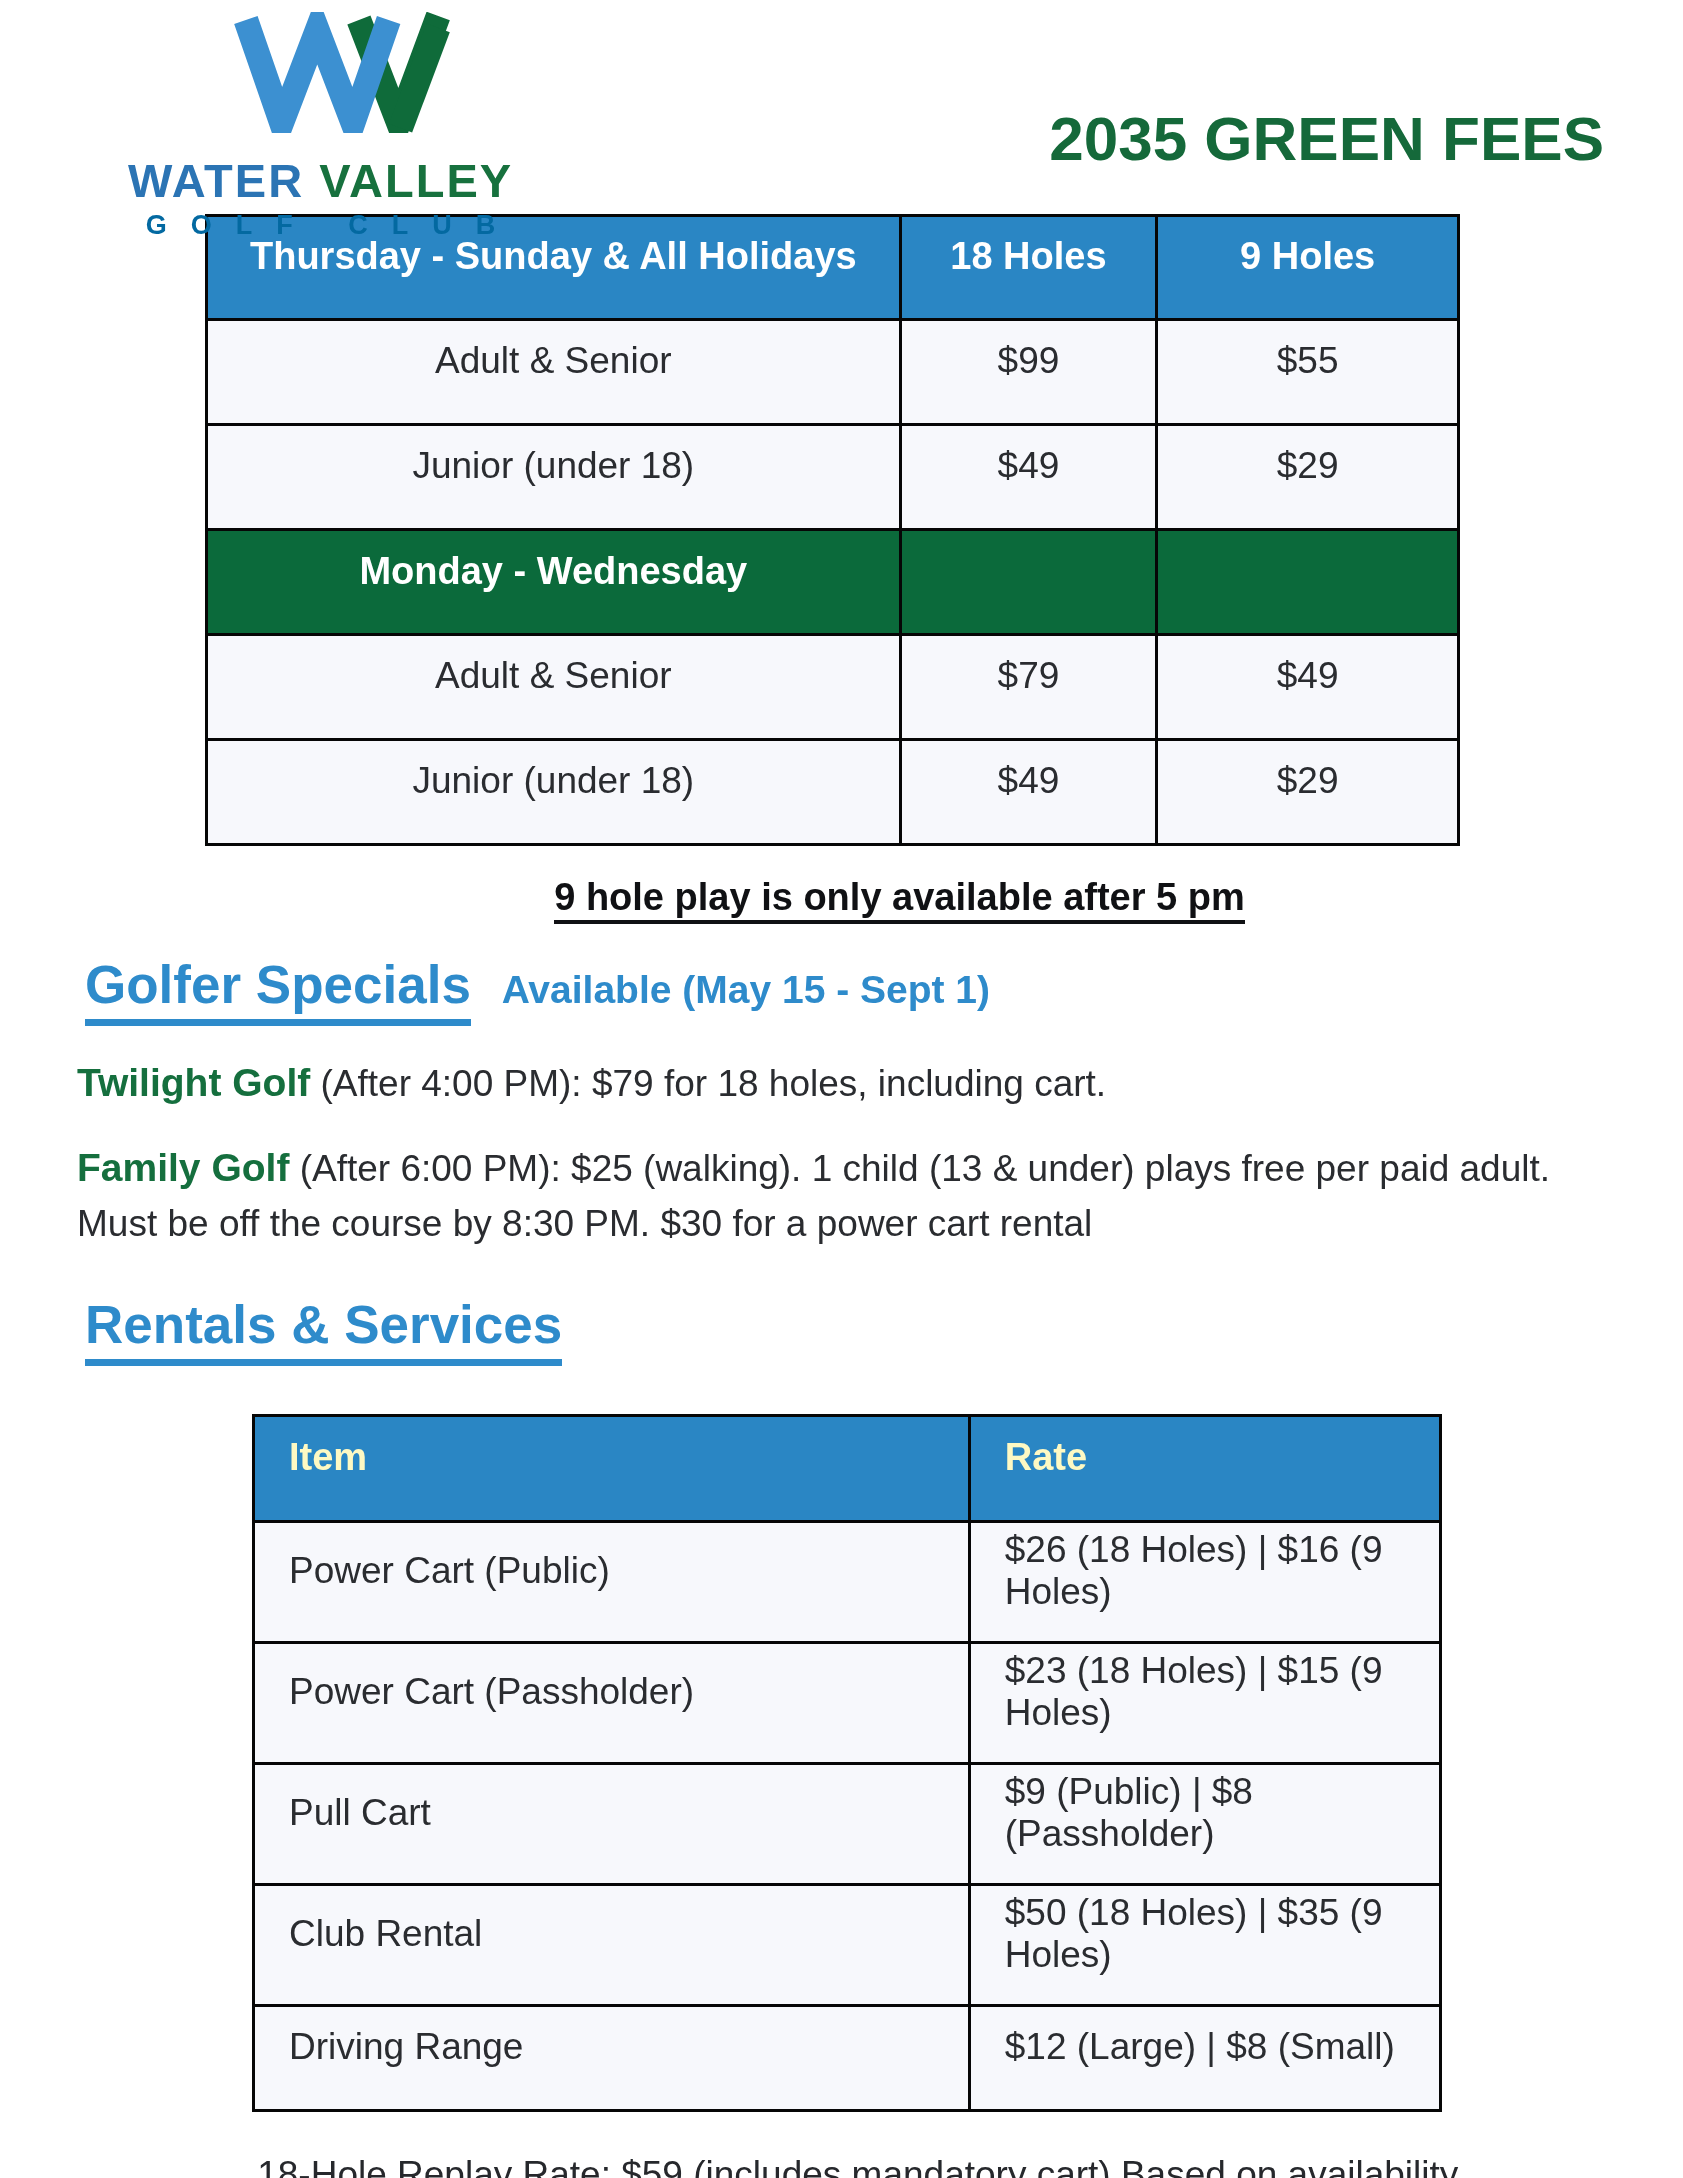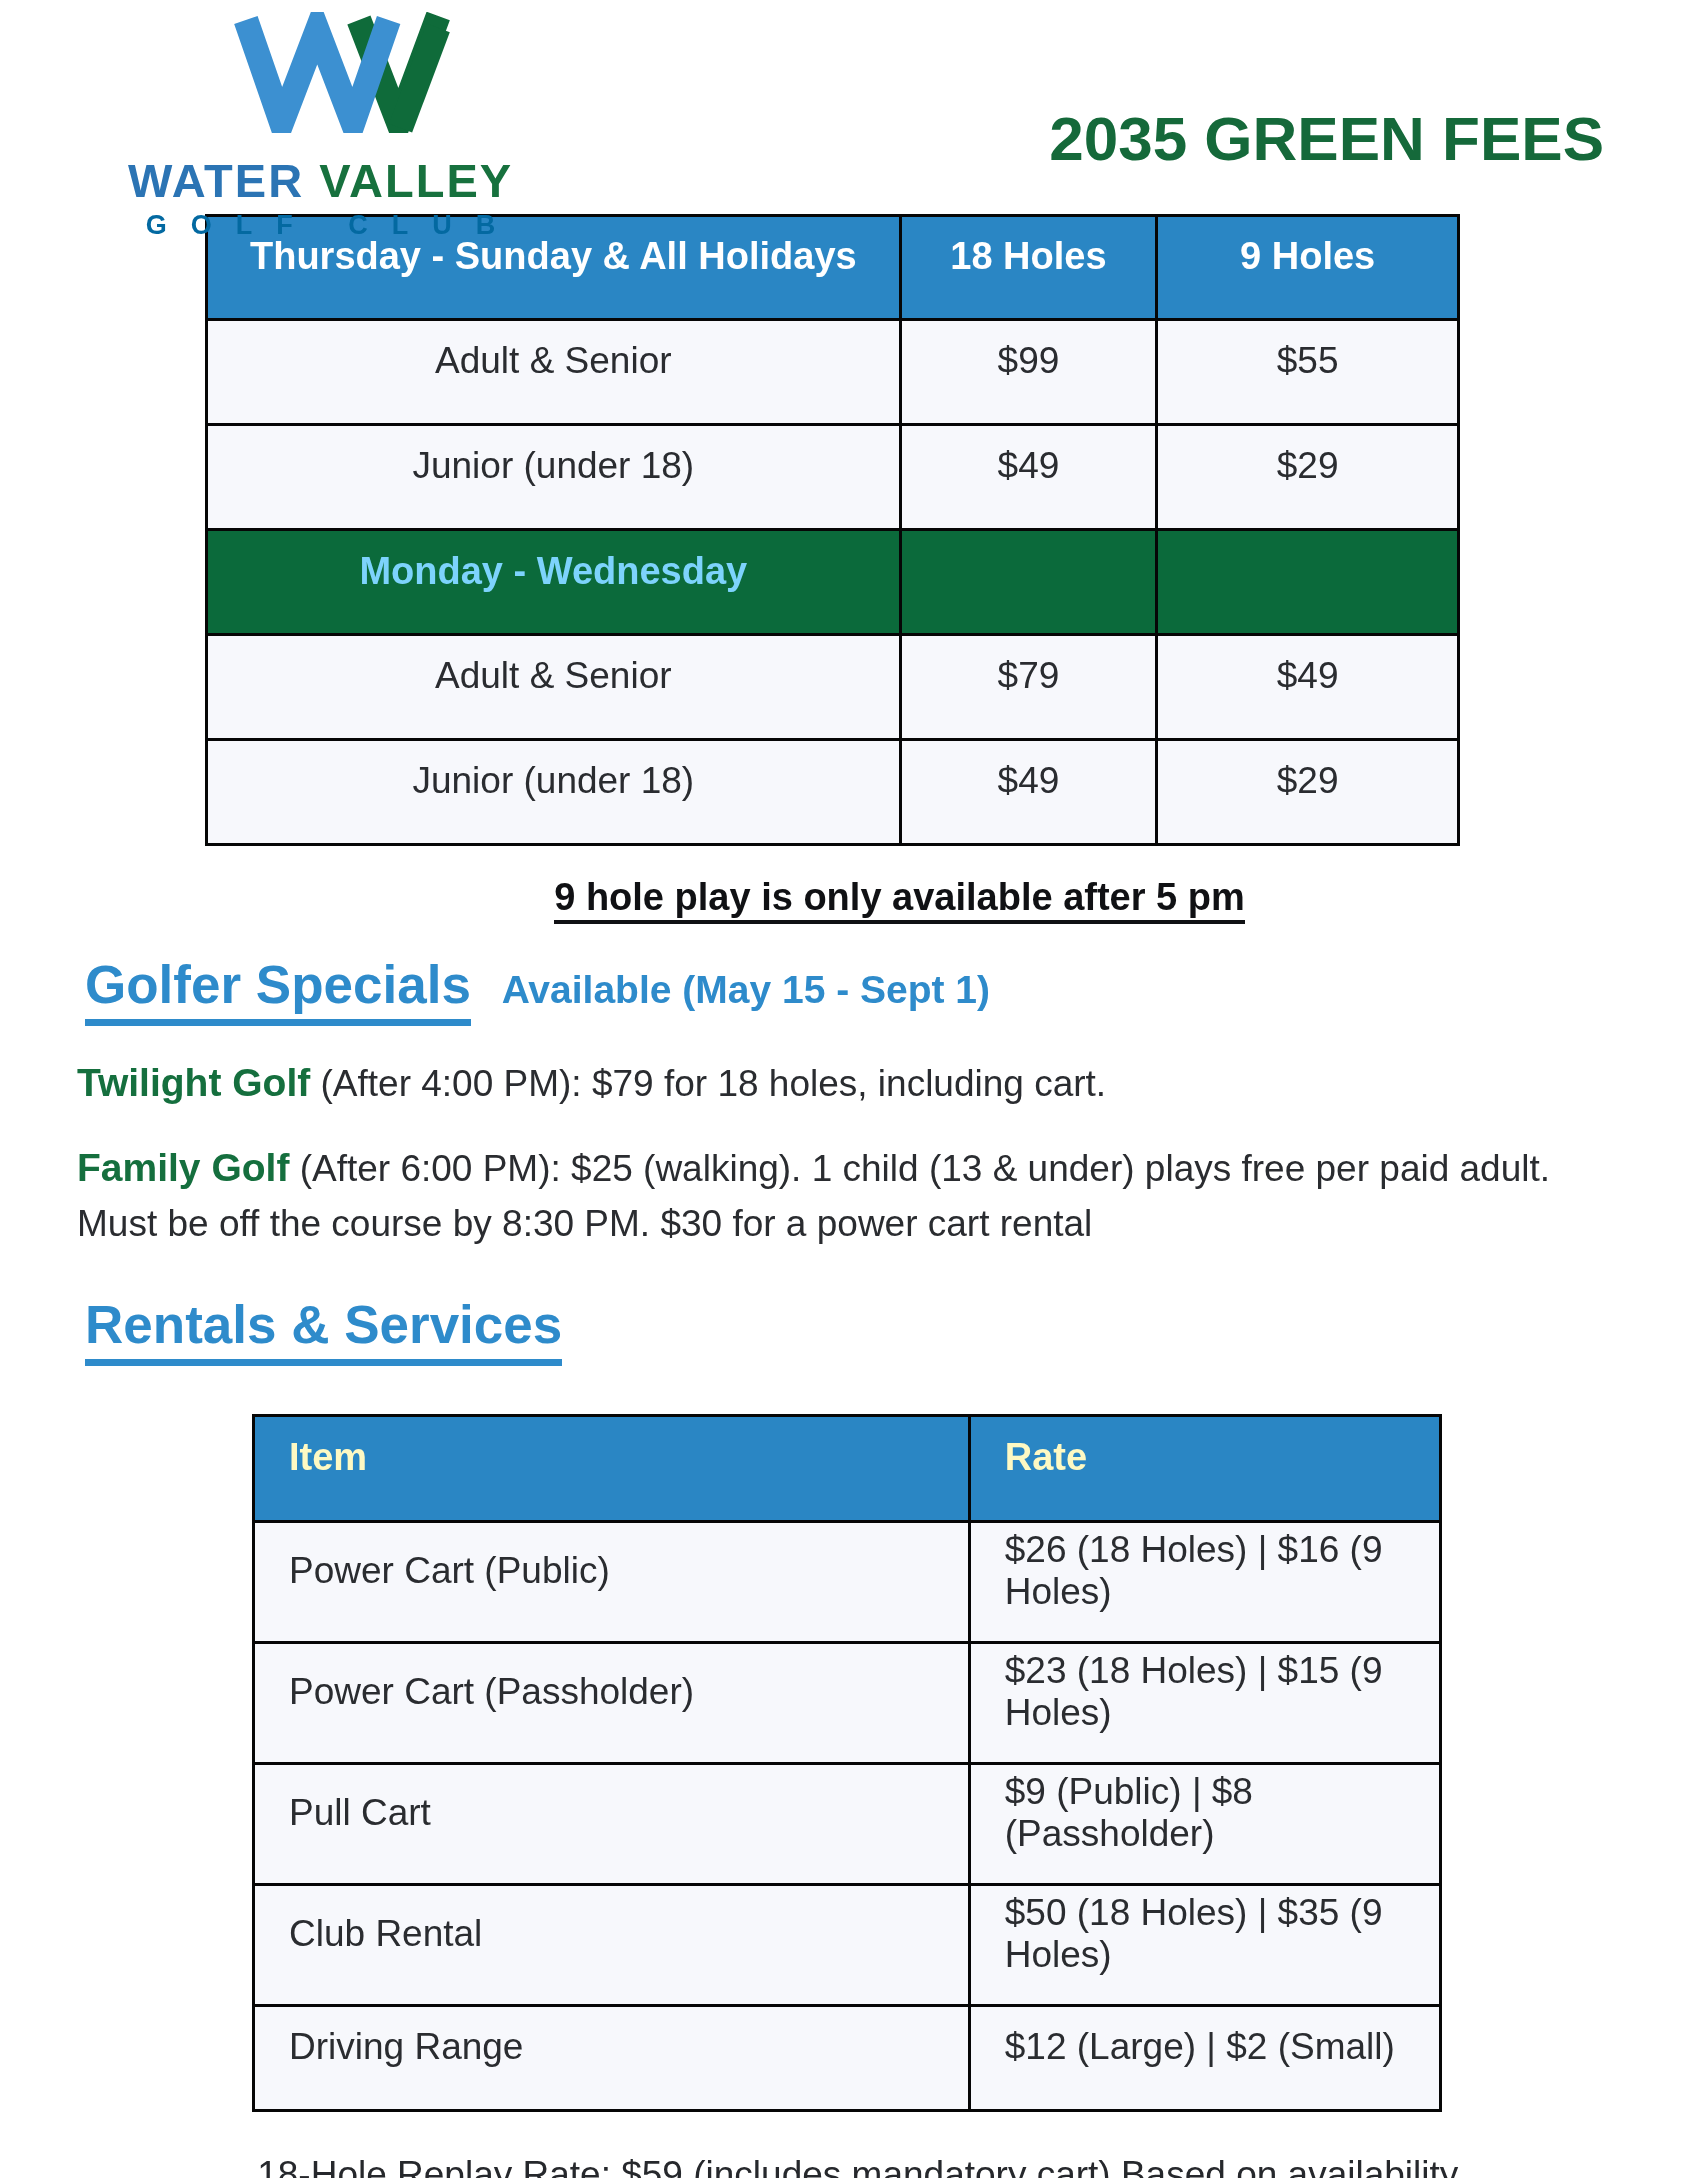--- a/index.html
+++ b/index.html
@@ -23,21 +23,21 @@
     position:absolute;right:79px;top:103px;margin:0;
     font-size:62px;font-weight:bold;color:#15693a;letter-spacing:0px;white-space:nowrap;
   }
   
   table{border-collapse:collapse;table-layout:fixed;}
   table, th, td{border:3px solid #060606;}
   th,td{vertical-align:middle;padding:6px 8px 28px 8px;overflow:hidden;}
   .fees{margin:0 0 0 205px;width:1255px;padding-left:18px;}
   .fees th{height:67px;background:#2a86c4;color:#ffffff;font-size:38px;font-weight:bold;text-align:center;}
   .fees td{height:68px;background:#f7f8fc;font-size:37px;text-align:center;color:#2a2c30;}
-  .fees tr.section-row td{background:#0b6a3b;color:#7dd3fc;font-weight:bold;font-size:38px;margin-left:28px;}
+  .fees tr.section-row td{background:#0b6a3b;color:#ffffff;font-weight:bold;font-size:38px;margin-left:28px;}
   .col-day{width:55.4%;}.col-18{width:20.5%;}.col-9{width:24.1%;}
   
   .note9{margin:30px 0 0 0;text-align:center;padding-left:116px;font-size:38px;font-weight:bold;color:#101114;}
   .note9 .u{border-bottom:4px solid #101114;padding-bottom:2px;}
   
   .specials{margin:36px 0 0 77px;max-width:1548px;}
   .h-blue{margin:8px;font-size:53px;font-weight:bold;color:#2e8bcb;line-height:1.15;}
   .h-blue .hu{border-bottom:7px solid #2e8bcb;padding-bottom:3px;display:inline-block;}
   .h-avail{font-size:39px;font-weight:bold;color:#2e8bcb;margin-left:16px;}
   .special-p{margin:28px 0 0 0;font-size:37px;line-height:1.47;color:#2a2c30;}
@@ -160,21 +160,21 @@
       <tr>
         <td>Pull Cart</td>
         <td>$9 (Public) | $8 (Passholder)</td>
       </tr>
       <tr>
         <td>Club Rental</td>
         <td>$50 (18 Holes) | $35 (9 Holes)</td>
       </tr>
       <tr>
         <td>Driving Range</td>
-        <td>$12 (Large) | $2 (Small)</td>
+        <td>$12 (Large) | $8 (Small)</td>
       </tr>
     </tbody>
   </table>
 
   <p class="replay">18-Hole Replay Rate: $59 (includes mandatory cart) Based on availability.</p>
 
 </div>
 
 
 </body></html>

